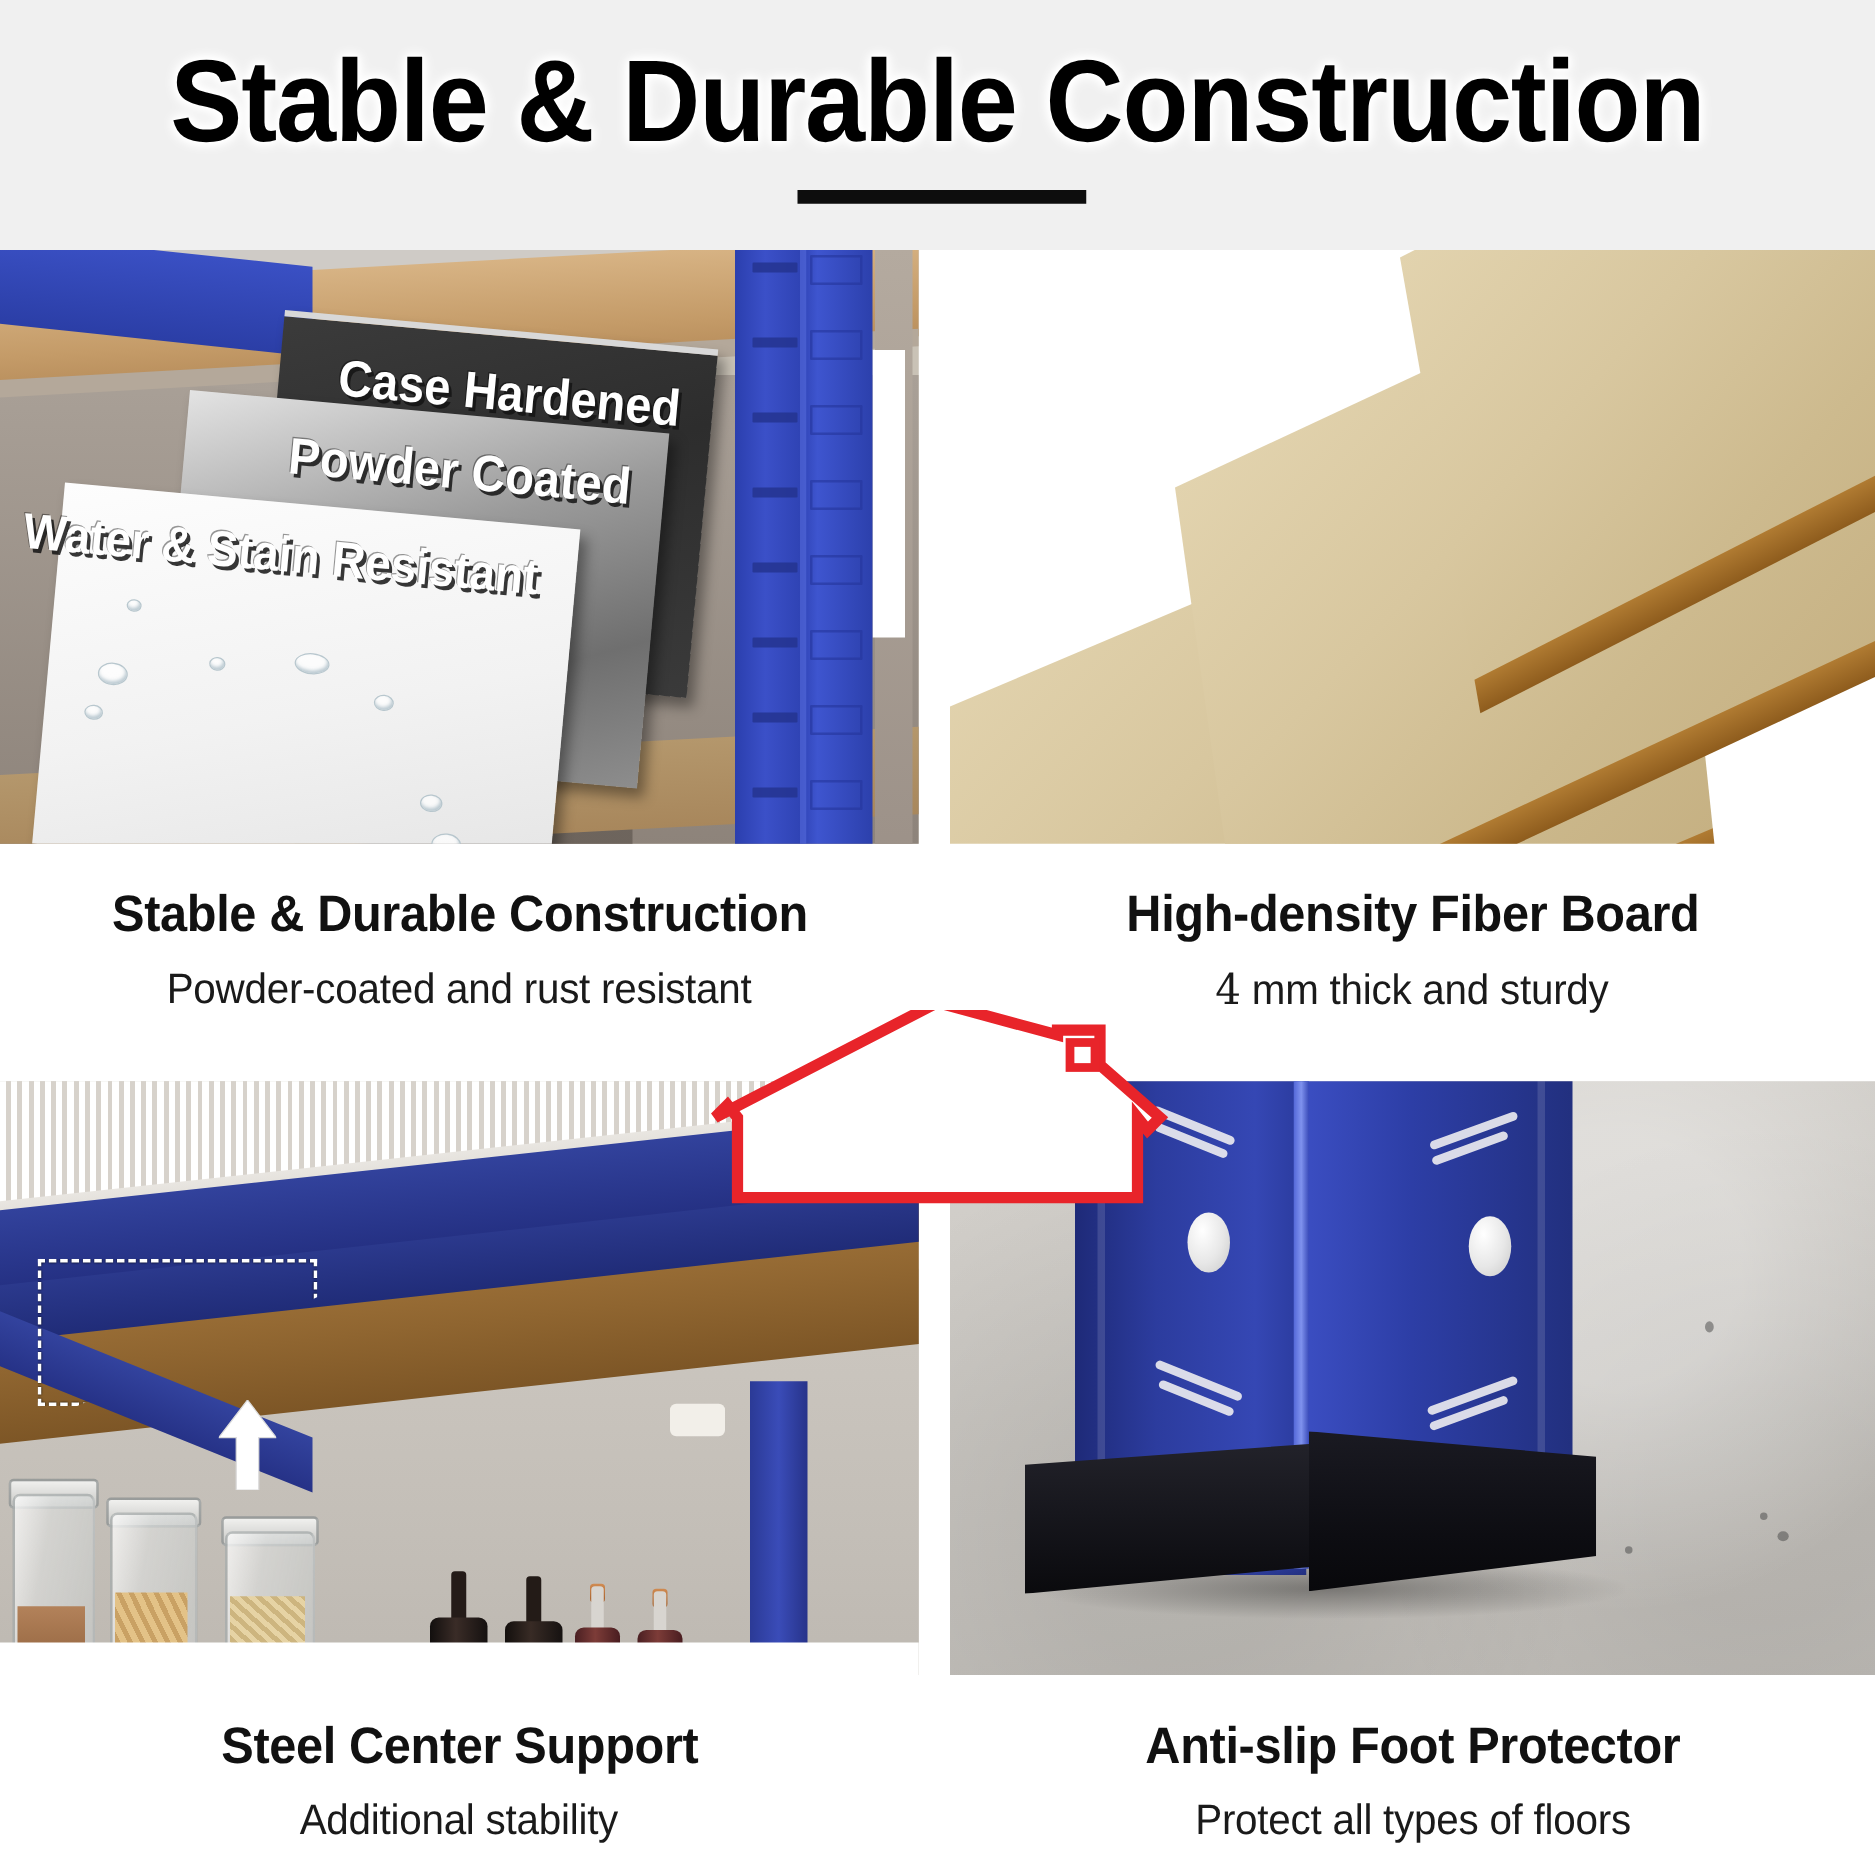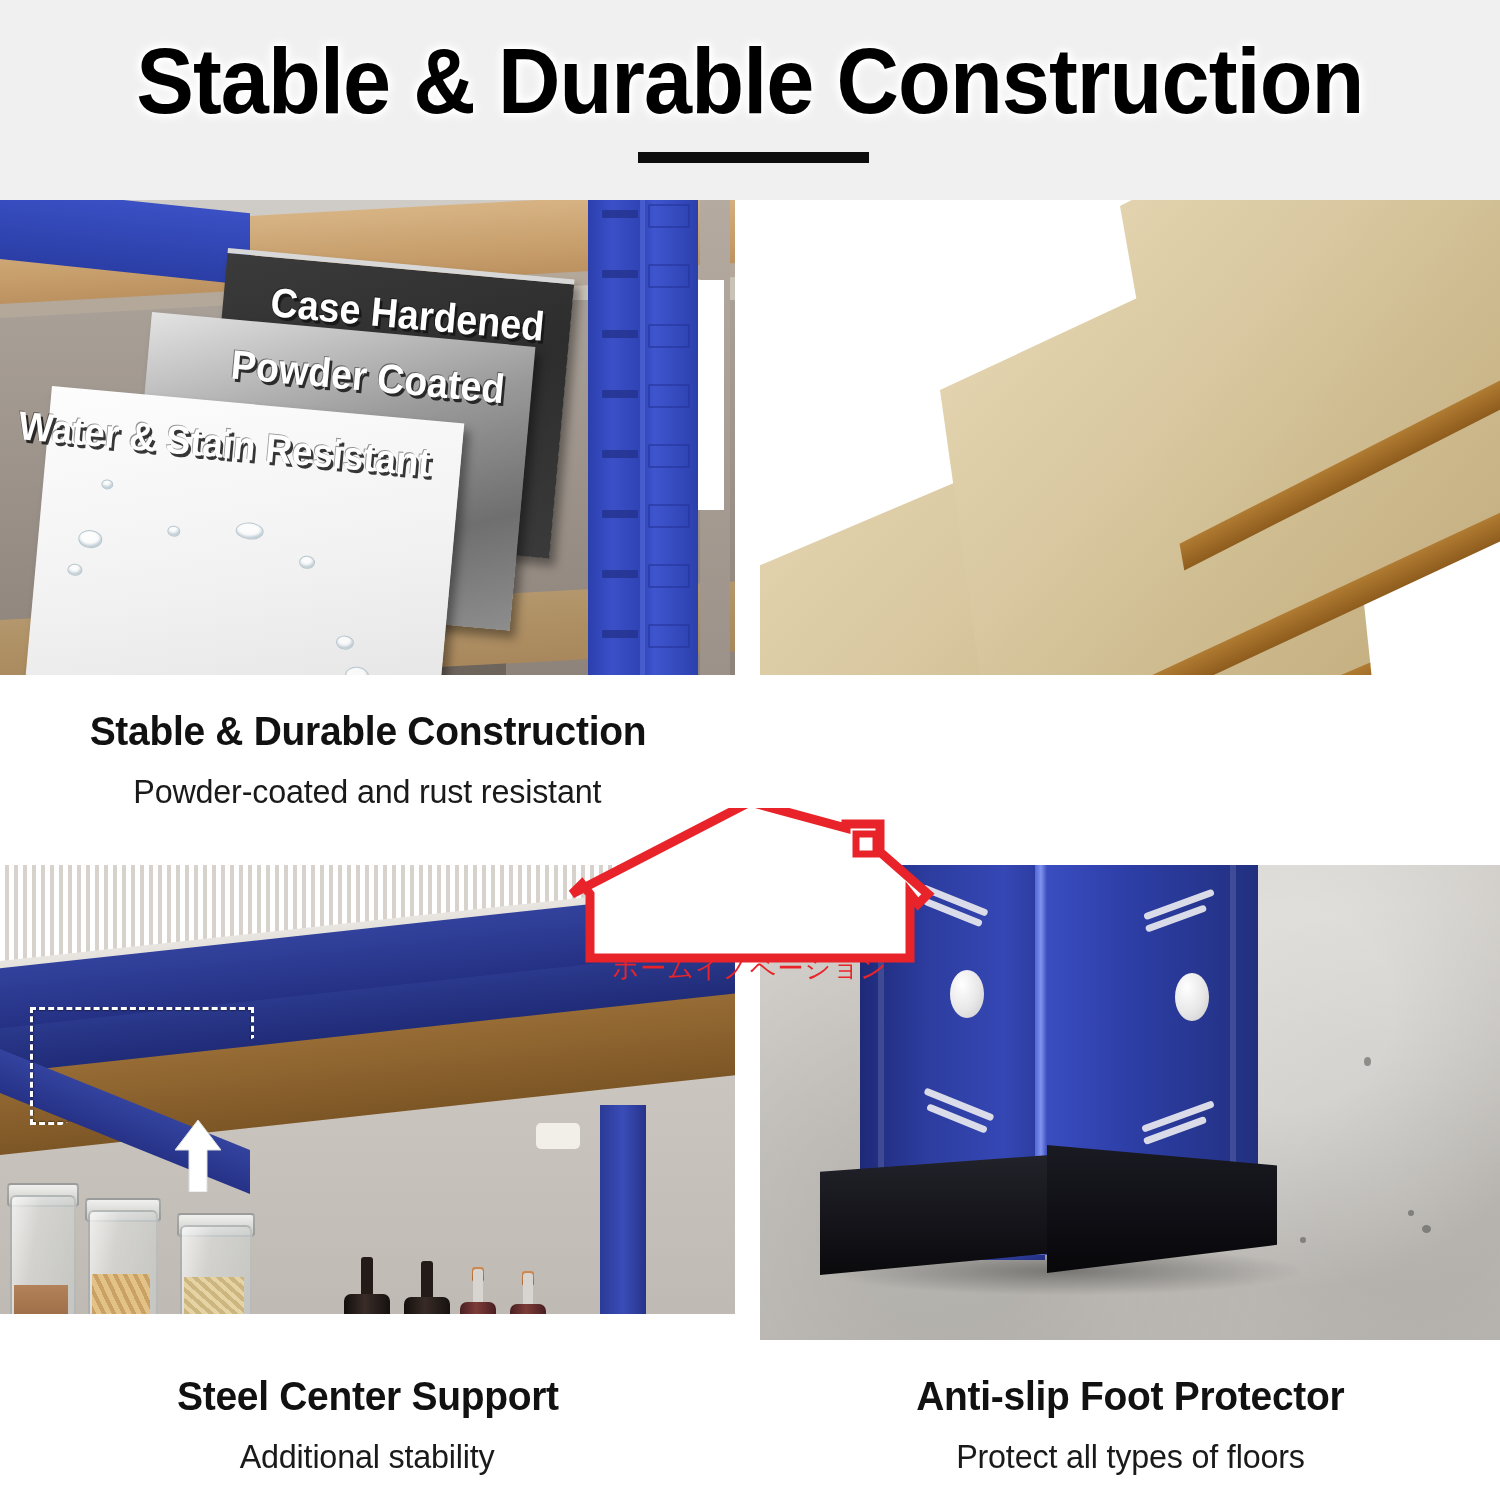--- a/index.html
+++ b/index.html
@@ -387,20 +387,24 @@
         </div>
         <div class="board b-mid">
           <div class="face"></div>
           <div class="edge"></div>
         </div>
         <div class="board b-top">
           <div class="face"></div>
           <div class="edge"></div>
         </div>
       </div>
+      <div class="caption">
+        <div class="cap-title">High-density Fiber Board</div>
+        <div class="cap-sub"><span class="num">4</span><span> mm thick and sturdy</span></div>
+      </div>
     </div>
 
     <div class="cell left row2">
       <div class="photo p3">
         <div class="wall-bg"></div>
         <div class="slat-wall"></div>
         <div class="wall-plain"></div>
         <div class="shelf-under"></div>
         <div class="beam-back"></div>
         <div class="center-sup"></div>
@@ -498,16 +502,15 @@
     </div>
 
   </div>
 
   <div class="logo">
     <svg width="380" height="190" viewBox="0 0 380 190">
       <path d="M12 86 L22 76 L30 86 L30 150 L350 150 L350 86 L358 96 L368 86
                L320 44 L320 16 L286 16 L286 20 L190 -6 L12 86 Z" fill="#ffffff" stroke="#e8242a" stroke-width="9" stroke-linejoin="miter"></path>
       <rect x="296" y="26" width="20" height="20" fill="none" stroke="#e8242a" stroke-width="7"></rect>
     </svg>
-    <div class="logo-jp">ホームイノベーション</div>
   </div>
 
 </div>
 
 </body></html>

